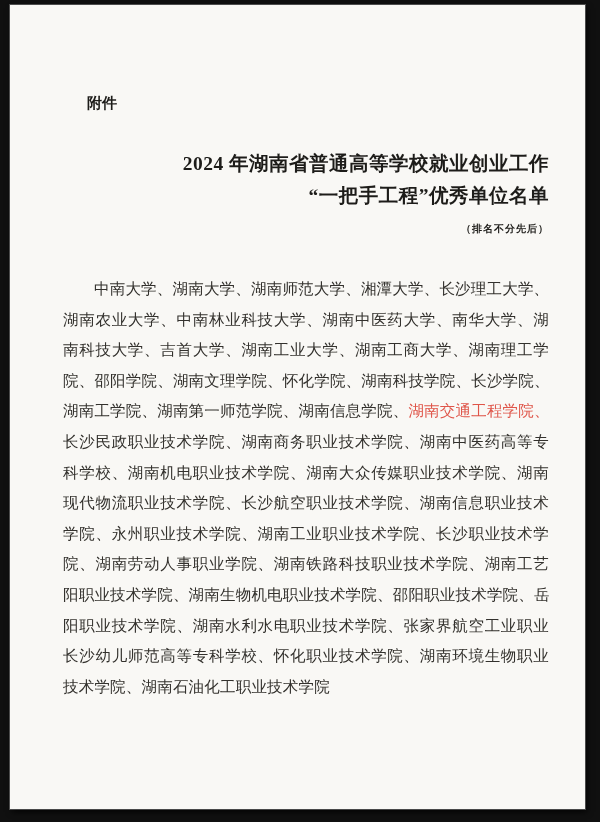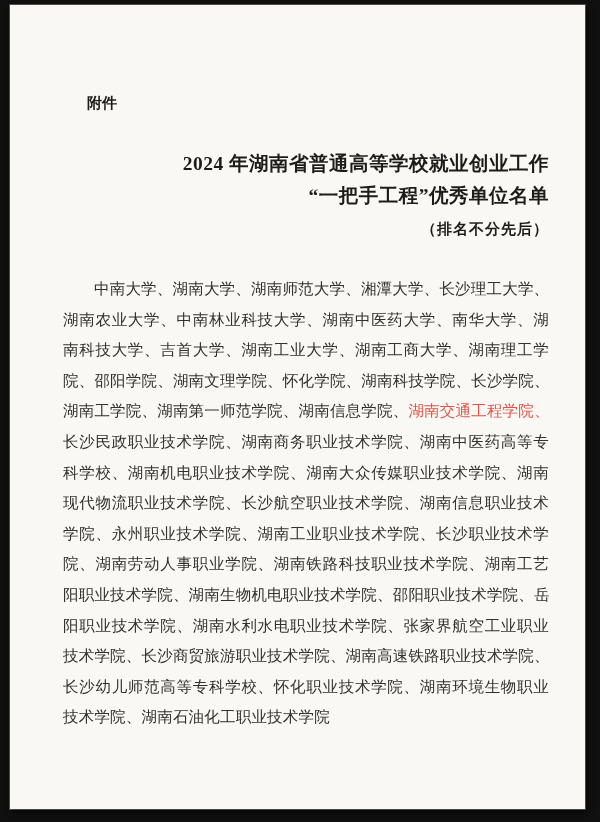--- a/index.html
+++ b/index.html
@@ -41,21 +41,21 @@
     color:var(--title-ink);
   }
   .title-line{
     font-size:19.5px;
     line-height:32px;
     font-weight:bold;
     letter-spacing:.5px;
   }
   .subtitle{
     margin-top:6px;
-    font-size:15px;
+    font-size:10px;
     line-height:22px;
     font-weight:bold;
     letter-spacing:1px;
   }
   .body-paragraph{
     margin-top:34px;
     font-size:15.5px;
     line-height:30.6px;
     color:var(--ink);
   }
@@ -89,19 +89,18 @@
         <div class="body-line"><span>南科技大学、吉首大学、湖南工业大学、湖南工商大学、湖南理工学</span></div>
         <div class="body-line"><span>院、邵阳学院、湖南文理学院、怀化学院、湖南科技学院、长沙学院、</span></div>
         <div class="body-line"><span>湖南工学院、湖南第一师范学院、湖南信息学院、</span><span class="hl-red">湖南交通工程学院、</span></div>
         <div class="body-line"><span>长沙民政职业技术学院、湖南商务职业技术学院、湖南中医药高等专</span></div>
         <div class="body-line"><span>科学校、湖南机电职业技术学院、湖南大众传媒职业技术学院、湖南</span></div>
         <div class="body-line"><span>现代物流职业技术学院、长沙航空职业技术学院、湖南信息职业技术</span></div>
         <div class="body-line"><span>学院、永州职业技术学院、湖南工业职业技术学院、长沙职业技术学</span></div>
         <div class="body-line"><span>院、湖南劳动人事职业学院、湖南铁路科技职业技术学院、湖南工艺</span></div>
         <div class="body-line"><span>阳职业技术学院、湖南生物机电职业技术学院、邵阳职业技术学院、岳</span></div>
         <div class="body-line"><span>阳职业技术学院、湖南水利水电职业技术学院、张家界航空工业职业</span></div>
-        <div class="body-line"><span>技术学院、长沙商贸旅游职业技术学院、湖南高速铁路职业技术学院、</span></div>
         <div class="body-line"><span>长沙幼儿师范高等专科学校、怀化职业技术学院、湖南环境生物职业</span></div>
         <div class="body-line last"><span>技术学院、湖南石油化工职业技术学院</span></div>
       </div>
 
   </div>
 </div>
 
 </body></html>

